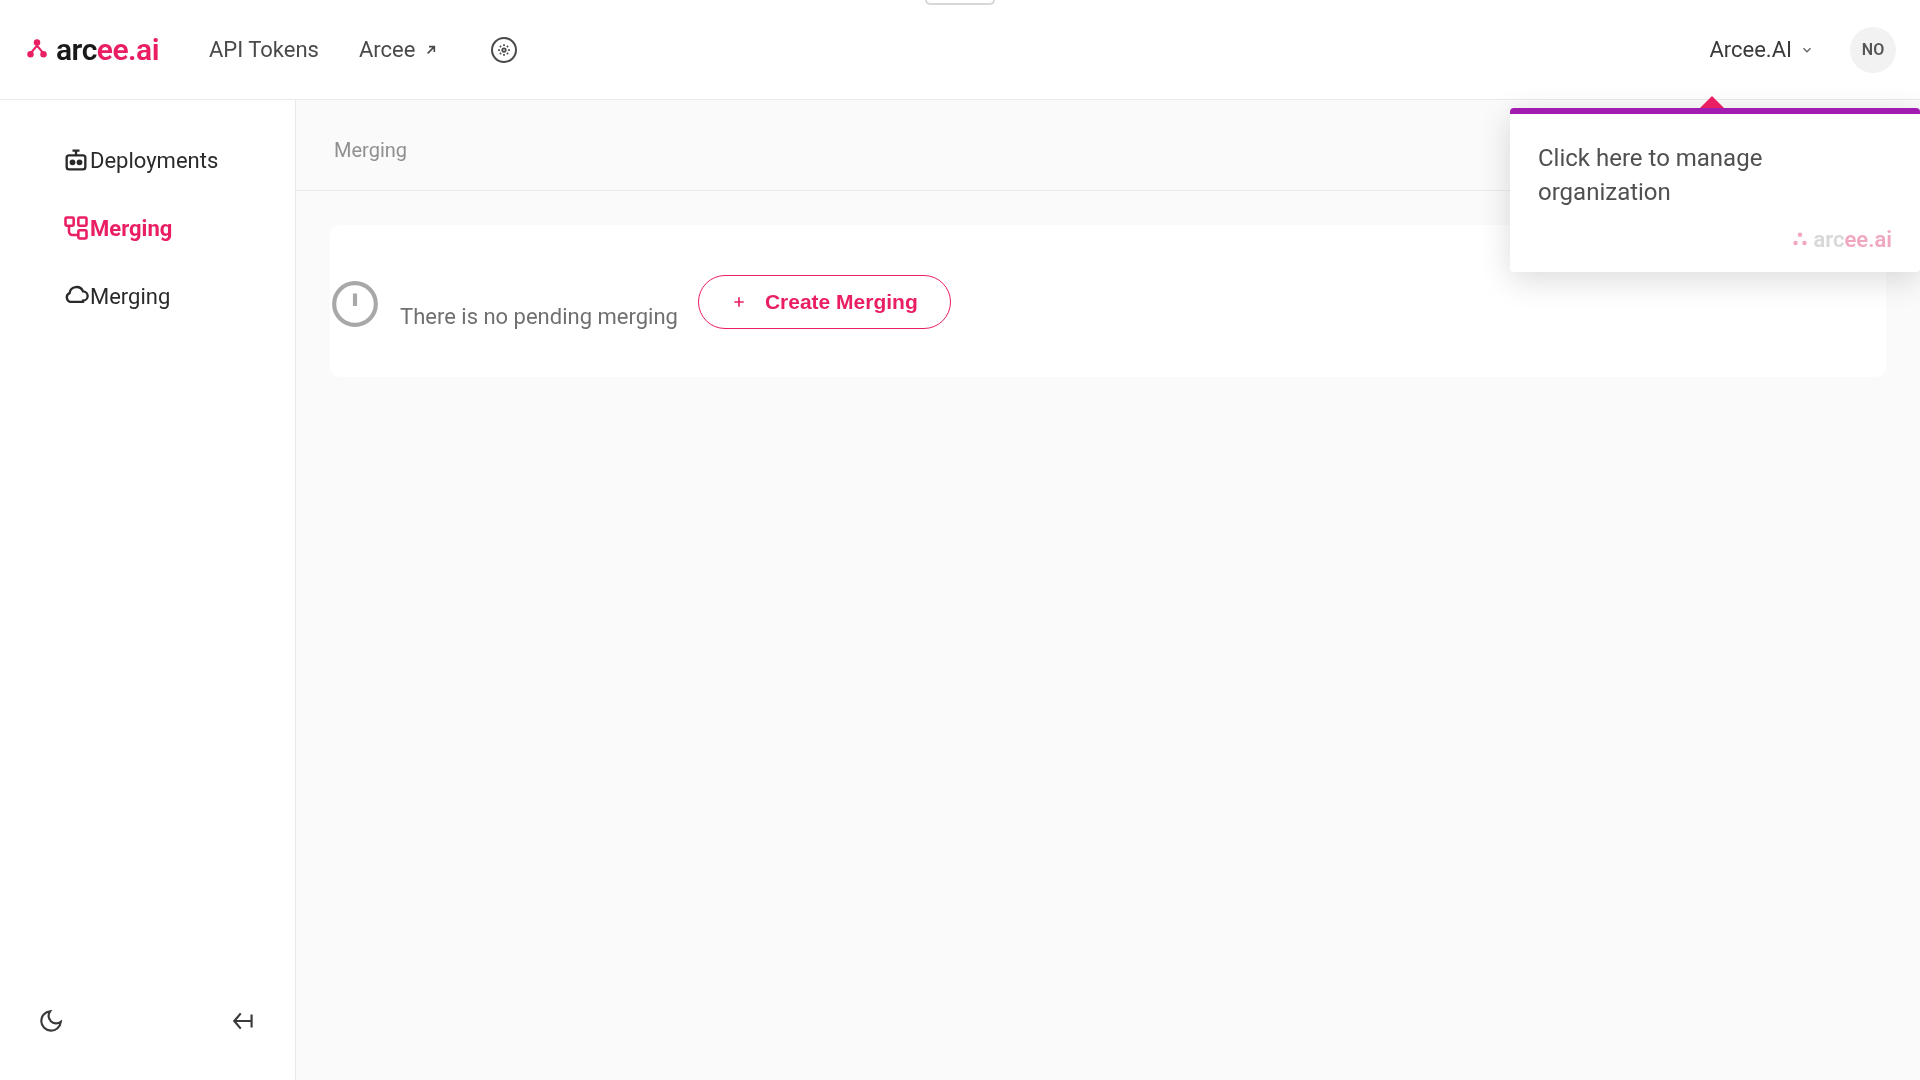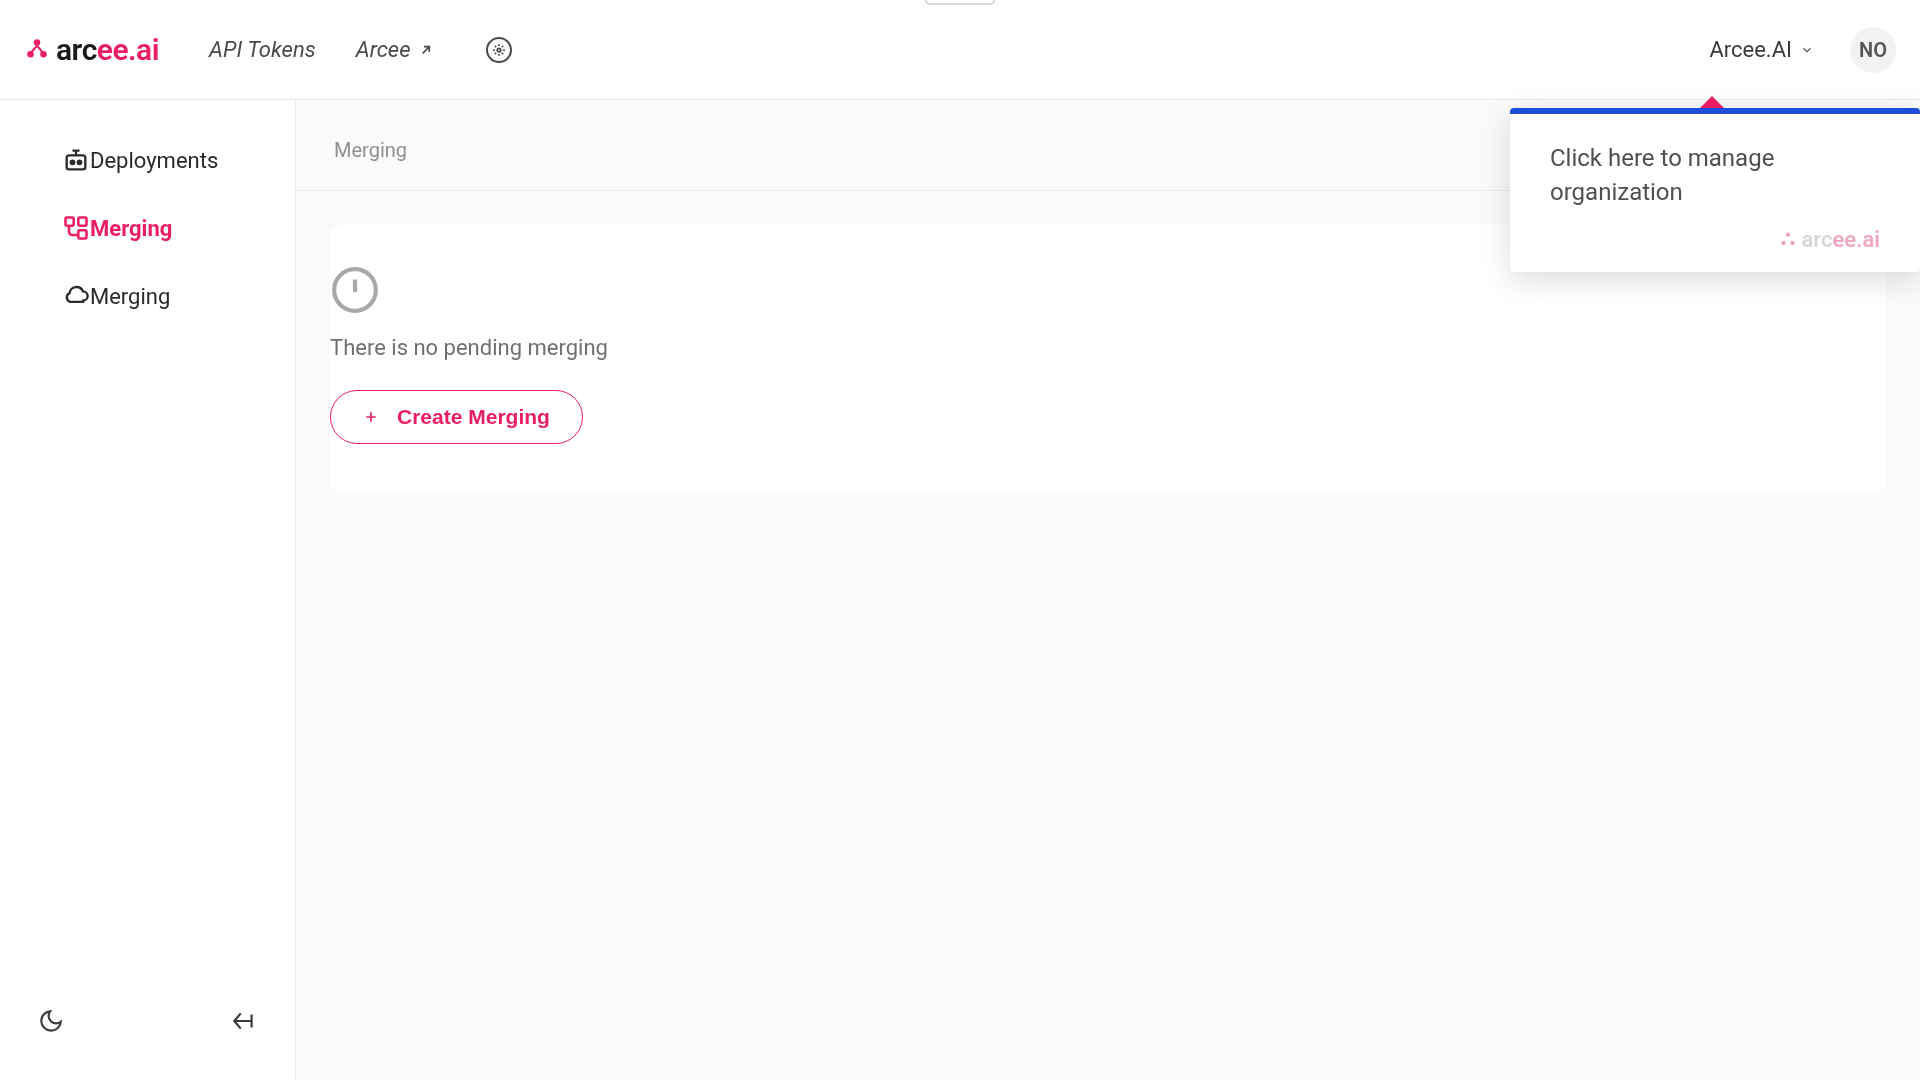--- a/index.html
+++ b/index.html
@@ -49,21 +49,20 @@
       gap: 40px;
       align-items: center;
     }
     .nav-link {
       font-size: 22px;
       color: #4a4a4a;
       cursor: pointer;
       display: flex;
       align-items: center;
       gap: 8px;
-      font-style: italic;
     }
     .help-icon {
       width: 26px;
       height: 26px;
       border: 2.5px solid #4a4a4a;
       border-radius: 50%;
       display: flex;
       align-items: center;
       justify-content: center;
       margin-left: 12px;
@@ -83,21 +82,21 @@
       cursor: pointer;
     }
     .avatar {
       width: 46px;
       height: 46px;
       border-radius: 50%;
       background: #f2f2f2;
       display: flex;
       align-items: center;
       justify-content: center;
-      font-size: 20px;
+      font-size: 16px;
       font-weight: 600;
       color: #555;
     }
     .tab-indicator {
       position: absolute;
       top: 0;
       left: 50%;
       transform: translateX(-50%);
       width: 70px;
       height: 5px;
@@ -162,22 +161,22 @@
       font-size: 20px;
       color: #909090;
       border-bottom: 1px solid #eaeaea;
     }
     .empty-state {
       margin: 34px 34px 0;
       background: #fff;
       border-radius: 10px;
       padding: 40px 0 48px;
       display: flex;
-      flex-direction: column;
-      align-items: flex-start;
+      flex-direction: row;
+      align-items: flex-end;
       gap: 20px;
     }
     .empty-icon {
       width: 50px;
       height: 50px;
       color: #a8a8a8;
     }
     .empty-text {
       font-size: 22px;
       color: #707070;
@@ -195,24 +194,24 @@
       display: flex;
       align-items: center;
       gap: 18px;
     }
     .tooltip-popover {
       position: absolute;
       top: 108px;
       right: 0;
       width: 410px;
       background: #fff;
-      border-top: 6px solid #1d4ed8;
+      border-top: 6px solid #a21caf;
       border-radius: 4px;
       box-shadow: 0 8px 32px rgba(0,0,0,0.14);
-      padding: 28px 40px 20px;
+      padding: 28px 28px 20px;
       z-index: 100;
     }
     .tooltip-popover::before {
       content: '';
       position: absolute;
       top: -18px;
       right: 196px;
       width: 0;
       height: 0;
       border-left: 12px solid transparent;

